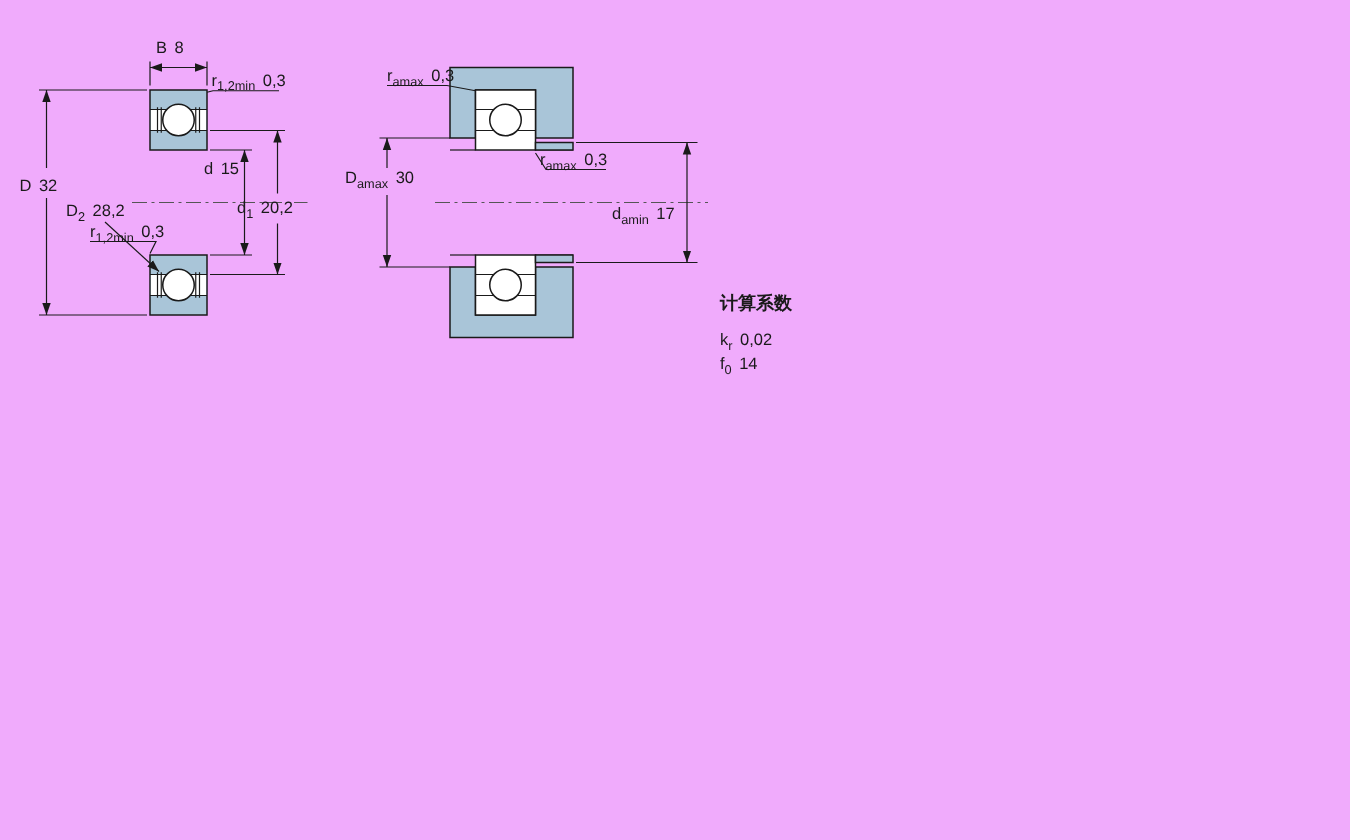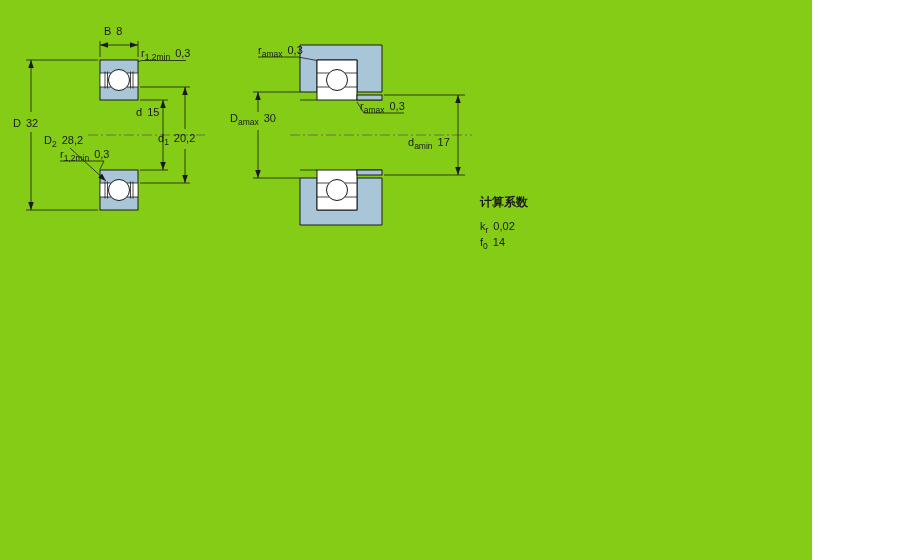--- a/index.html
+++ b/index.html
@@ -1,16 +1,16 @@
 <!DOCTYPE html>
 <html><head>
 <meta charset="utf-8">
 <style>
   html,body{margin:0;padding:0;background:#ffffff;}
-  .page{position:relative;width:812px;height:560px;background:#84cc16;overflow:hidden;
+  .page{position:relative;width:900px;height:560px;background:#f0abfc;overflow:hidden;
         font-family:"Liberation Sans", sans-serif;text-align:right;}
   svg{display:block;}
   svg text{font-family:"Liberation Sans", sans-serif;font-size:11px;fill:#1a1a1a;}
   .sub{font-size:8.5px;}
   .cjk{font-weight:bold;font-size:12px;}
   .thin{stroke:#1a1a1a;stroke-width:0.8;fill:none;}
   .dim{stroke:#1a1a1a;stroke-width:0.8;fill:none;}
   .blue{fill:#A9C5D8;stroke:#1a1a1a;stroke-width:1;}
   .white{fill:#ffffff;stroke:#1a1a1a;stroke-width:1;}
   .band{fill:#ffffff;stroke:none;}

